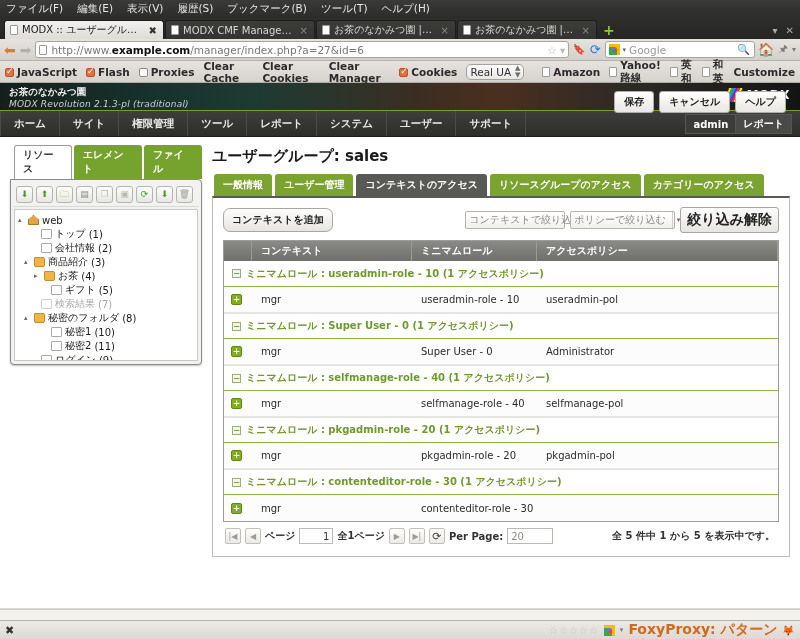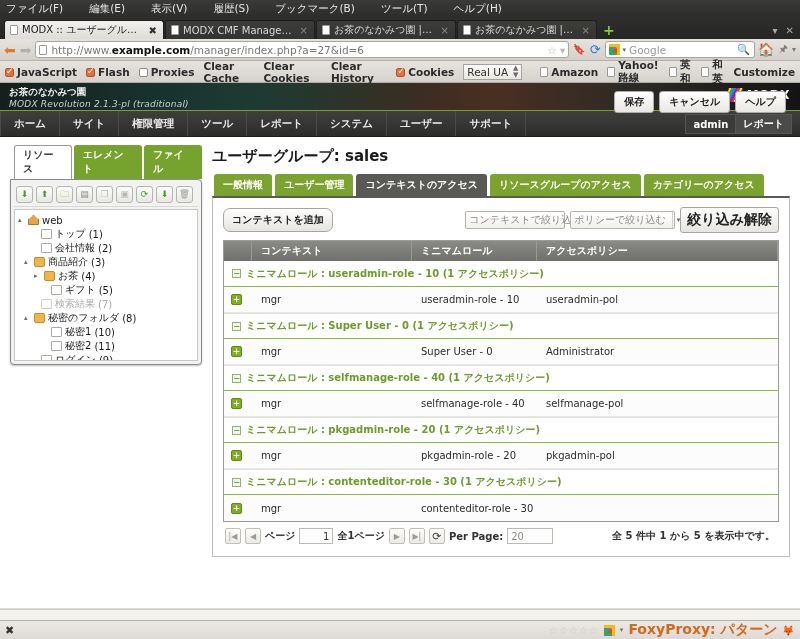--- a/index.html
+++ b/index.html
@@ -9,21 +9,21 @@
     overflow: hidden;
     font-family: "DejaVu Sans", "Liberation Sans", sans-serif;
     font-size: 11px;
     background: #e8e6e3;
   }
   .app { width: 800px; height: 639px; position: relative; background: #dedad5; }
 
   
   .menubar {
     height: 18px; background: linear-gradient(#3a3a38, #2c2c2a);
-    display: flex; align-items: center; padding-left: 6px; gap: 26px;
+    display: flex; align-items: center; padding-left: 6px; gap: 14px;
     color: #e6e6e6; font-size: 10.5px;
   }
   .menubar span { white-space: nowrap; }
 
   .tabstrip {
     height: 21px; background: linear-gradient(#2e2e2c,#252523);
     display: flex; align-items: flex-end; padding-left: 4px; position: relative;
   }
   .tab {
     height: 19px; display: flex; align-items: center; gap: 4px;
@@ -78,21 +78,21 @@
     display: flex; align-items: center; padding: 0 5px; gap: 9px;
     font-size: 10.5px; color: #2b2b2b; font-weight: bold;
   }
   .chk { display:inline-block; width:9px; height:9px; border:1px solid #8d8a85;
     border-radius:2px; background:#fff; vertical-align:-1px; margin-right:3px; }
   .chk.on { background:#e2703a; border-color:#b8542a; position:relative; }
   .chk.on:after { content:"✓"; position:absolute; left:0px; top:-3px; font-size:9px; color:#fff; }
   .ckitem { white-space: nowrap; }
   .ua-select {
     border:1px solid #a6a29d; background: linear-gradient(#fcfcfc,#e9e6e2);
-    border-radius:0; height:16px; width:78px; display:flex; align-items:center;
+    border-radius:5px; height:16px; width:78px; display:flex; align-items:center;
     padding:0 3px; font-weight:normal; color:#333; font-size:10.5px; position:relative;
   }
   .ua-select .spin { margin-left:auto; font-size:7px; color:#6b6b6b; line-height:7px; }
   .bmk { display:flex; align-items:center; gap:3px; font-weight:bold; }
 
   
   .content { position:absolute; top:83px; left:0; width:800px; height:525px; background:#fff;
     overflow:hidden; }
   .modx-header {
     height: 28px;
@@ -309,21 +309,21 @@
     <span class="small">🖈</span>
     <span class="small" style="font-size:8px">▾</span>
   </div>
 
   <div class="addonbar">
     <span class="ckitem"><span class="chk on"></span><span>JavaScript</span></span>
     <span class="ckitem"><span class="chk on"></span><span>Flash</span></span>
     <span class="ckitem"><span class="chk"></span><span>Proxies</span></span>
     <span>Clear Cache</span>
     <span>Clear Cookies</span>
-    <span>Clear History</span>
+    <span>Clear Manager</span>
     <span class="ckitem"><span class="chk on"></span><span>Cookies</span></span>
     <div class="ua-select">
       <span>Real UA</span>
       <span class="spin">▲<br>▼</span>
     </div>
     <span style="flex:1"></span>
     <span class="bmk">
         <span class="pageicon"></span>
         <span>Amazon</span>
       </span>

